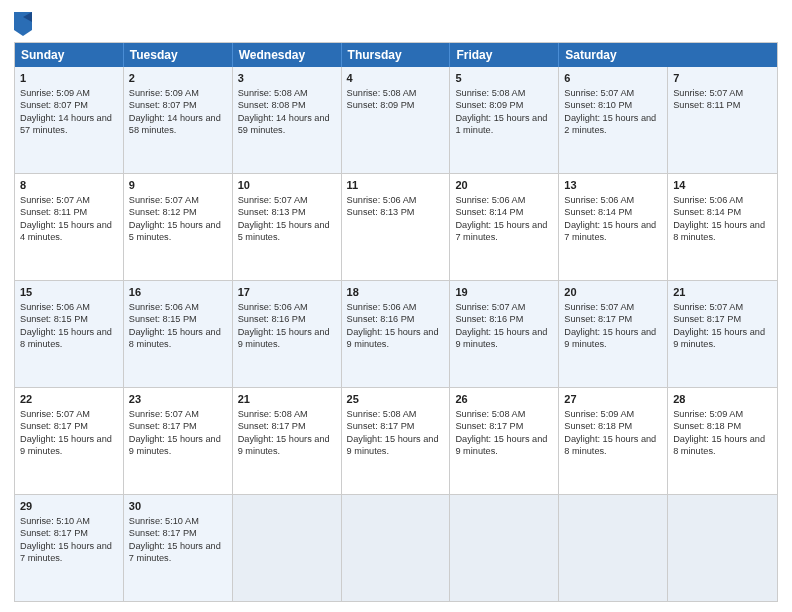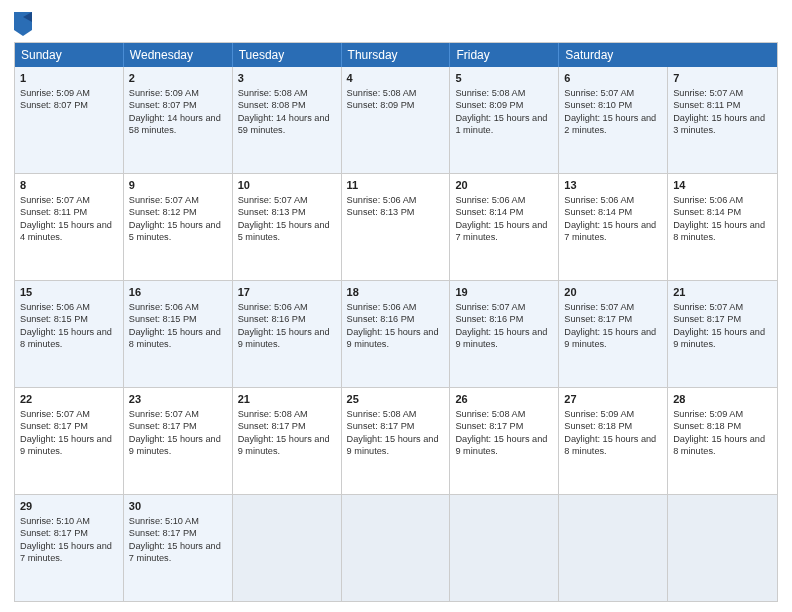--- a/index.html
+++ b/index.html
@@ -62,21 +62,21 @@
       border: 1px solid #ccc;
     }
     .cal-header {
       display: grid;
       grid-template-columns: repeat(7, 1fr);
       background: #2a6db5;
     }
     .cal-header-cell {
       color: #fff;
       font-size: 12px;
-      font-weight: normal;
+      font-weight: bold;
       padding: 5px 6px;
       border-right: 1px solid #4a8dd5;
     }
     .cal-header-cell:last-child { border-right: none; }
     .cal-body {
       flex: 1;
       display: flex;
       flex-direction: column;
     }
     .cal-row {
@@ -124,32 +124,33 @@
     </div>
     <div class="title-block">
       <div class="month-title"></div>
       <div class="location"></div>
     </div>
   </div>
 
   <div class="calendar">
     <div class="cal-header" id="cal-header-row">
         <div class="cal-header-cell">Sunday</div>
+        <div class="cal-header-cell">Tuesday</div>
         <div class="cal-header-cell">Wednesday</div>
-        <div class="cal-header-cell">Tuesday</div>
         <div class="cal-header-cell">Thursday</div>
         <div class="cal-header-cell">Friday</div>
         <div class="cal-header-cell">Saturday</div>
       </div>
     <div class="cal-body" id="cal-body">
         <div class="cal-row row-even">
           <div class="cal-cell">
         <span class="day-num">1</span>
         <span>Sunrise: 5:09 AM</span><br>
         <span>Sunset: 8:07 PM</span><br>
+        <span>Daylight: 14 hours and 57 minutes.</span>
       </div>
           <div class="cal-cell">
         <span class="day-num">2</span>
         <span>Sunrise: 5:09 AM</span><br>
         <span>Sunset: 8:07 PM</span><br>
         <span>Daylight: 14 hours and 58 minutes.</span>
       </div>
           <div class="cal-cell">
         <span class="day-num">3</span>
         <span>Sunrise: 5:08 AM</span><br>
@@ -170,21 +171,20 @@
           <div class="cal-cell">
         <span class="day-num">6</span>
         <span>Sunrise: 5:07 AM</span><br>
         <span>Sunset: 8:10 PM</span><br>
         <span>Daylight: 15 hours and 2 minutes.</span>
       </div>
           <div class="cal-cell">
         <span class="day-num">7</span>
         <span>Sunrise: 5:07 AM</span><br>
         <span>Sunset: 8:11 PM</span><br>
-        <span>Daylight: 15 hours and 3 minutes.</span>
       </div>
         </div>
         <div class="cal-row">
           <div class="cal-cell">
         <span class="day-num">8</span>
         <span>Sunrise: 5:07 AM</span><br>
         <span>Sunset: 8:11 PM</span><br>
         <span>Daylight: 15 hours and 4 minutes.</span>
       </div>
           <div class="cal-cell">

